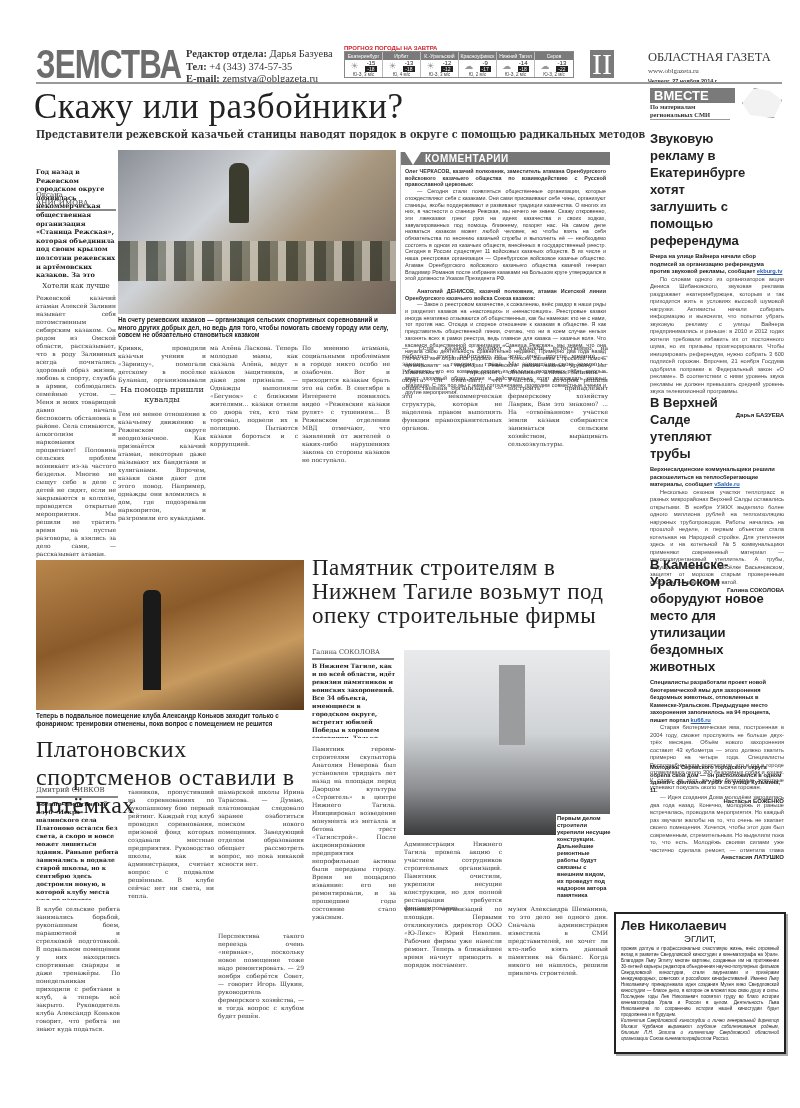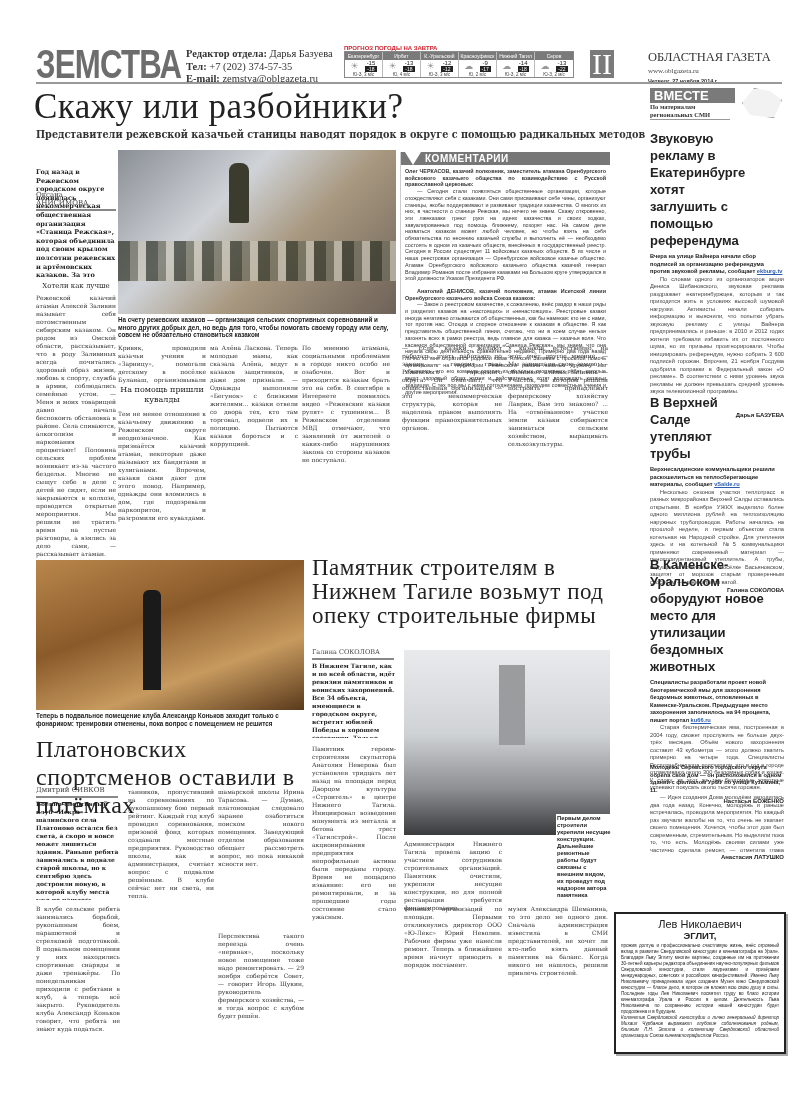--- a/index.html
+++ b/index.html
@@ -37,21 +37,21 @@
 .ra{font-family:"Liberation Sans",sans-serif;font-weight:bold;font-size:6px;color:#222;text-align:right}
 .lnk{color:#2a5db0;text-decoration:underline}
 .ob{border:2px solid #222;box-shadow:2px 2px 0 #aaa}
 </style>
 </head>
 <body>
 
 <div class="abs sec" style="left:36px;top:42px;">ЗЕМСТВА</div>
 <div class="abs ed" style="left:186px;top:48px;">
   <div><b>Редактор отдела:</b> <span>Дарья Базуева</span></div>
-  <div><b>Тел:</b> <span>+7 (202) 374-57-35</span></div>
+  <div><b>Тел:</b> <span>+4 (343) 374-57-35</span></div>
   <div><b>E-mail:</b> <span>zemstva@oblgazeta.ru</span></div>
 </div>
 
 <div class="abs" style="left:344px;top:45px;">
   <div class="sans" style="color:#d0202a;font-weight:bold;font-size:6px;">ПРОГНОЗ ПОГОДЫ НА ЗАВТРА</div>
   <div class="wx" id="wx">
       <div class="wxc">
         <div class="wxh">Екатеринбург</div>
         <div class="wxb">
           <span style="color:#999;font-size:9px;">☀</span>
@@ -214,17 +214,17 @@
   <div class="ra">Настасья БОЖЕНКО</div>
 </div>
 
 <div class="abs" style="left:650px;top:760px;width:134px;">
   <div class="rl" style="margin-top:4px;">Молодёжь Серовского городского округа обрела свой дом — он расположился в одном здании с филиалом УрФУ по улице Кузьмина, 11.</div>
   <div class="rt" style="text-indent:10px;height:60px;overflow:hidden;">— Идея создания Дома молодёжи зародилась два года назад. Конечно, молодёжь и раньше встречалась, проводила мероприятия. Но каждый раз звучали жалобы на то, что очень не хватает своего помещения. Хочется, чтобы этот дом был современным, стремительным. Но выделили пока то, что есть. Молодёжь своими силами уже частично сделала ремонт, — отметила глава Серовского городского округа Елена Бердникова.</div>
   <div class="ra">Анастасия ЛАТУШКО</div>
 </div>
 
 <div class="abs ob" style="left:614px;top:912px;width:172px;height:142px;padding:4px 5px;">
-  <div class="sans" style="text-align:center;font-weight:normal;font-size:11px;">Лев Николаевич</div>
-  <div class="sans" style="text-align:center;font-weight:bold;font-size:9.5px;">ЭГЛИТ,</div>
+  <div class="sans" style="text-align:left;font-weight:bold;font-size:13px;">Лев Николаевич</div>
+  <div class="sans" style="text-align:center;font-weight:normal;font-size:9.5px;">ЭГЛИТ,</div>
   <div class="sans" style="font-size:4.6px;line-height:6px;text-align:justify;color:#222;margin-top:2px;">прожив долгую и профессионально счастливую жизнь, внёс огромный вклад в развитие Свердловской киностудии и кинематографа на Урале. Благодаря Льву Эглиту многие картины, созданные им на протяжении 30-летней карьеры редактора объединения научно-популярных фильмов Свердловской киностудии, стали лауреатами и призёрами международных, советских и российских кинофестивалей. Именно Льву Николаевичу принадлежала идея создания Музея кино Свердловской киностудии — благое дело, в которое он вложил всю свою душу и силы. Последние годы Лев Николаевич посвятил труду во благо истории кинематографа Урала и России в целом. Деятельность Льва Николаевича по сохранению истории нашей киностудии будет продолжена и в будущем.</div>
   <div class="sans" style="font-size:4.6px;line-height:6px;font-style:italic;text-align:justify;color:#222;">Коллектив Свердловской киностудии и лично генеральный директор Михаил Чурбанов выражают глубокие соболезнования родным, близким Л.Н. Эглита и коллективу Свердловской областной организации Союза кинематографистов России.</div>
 </div>
 
 </body></html>

